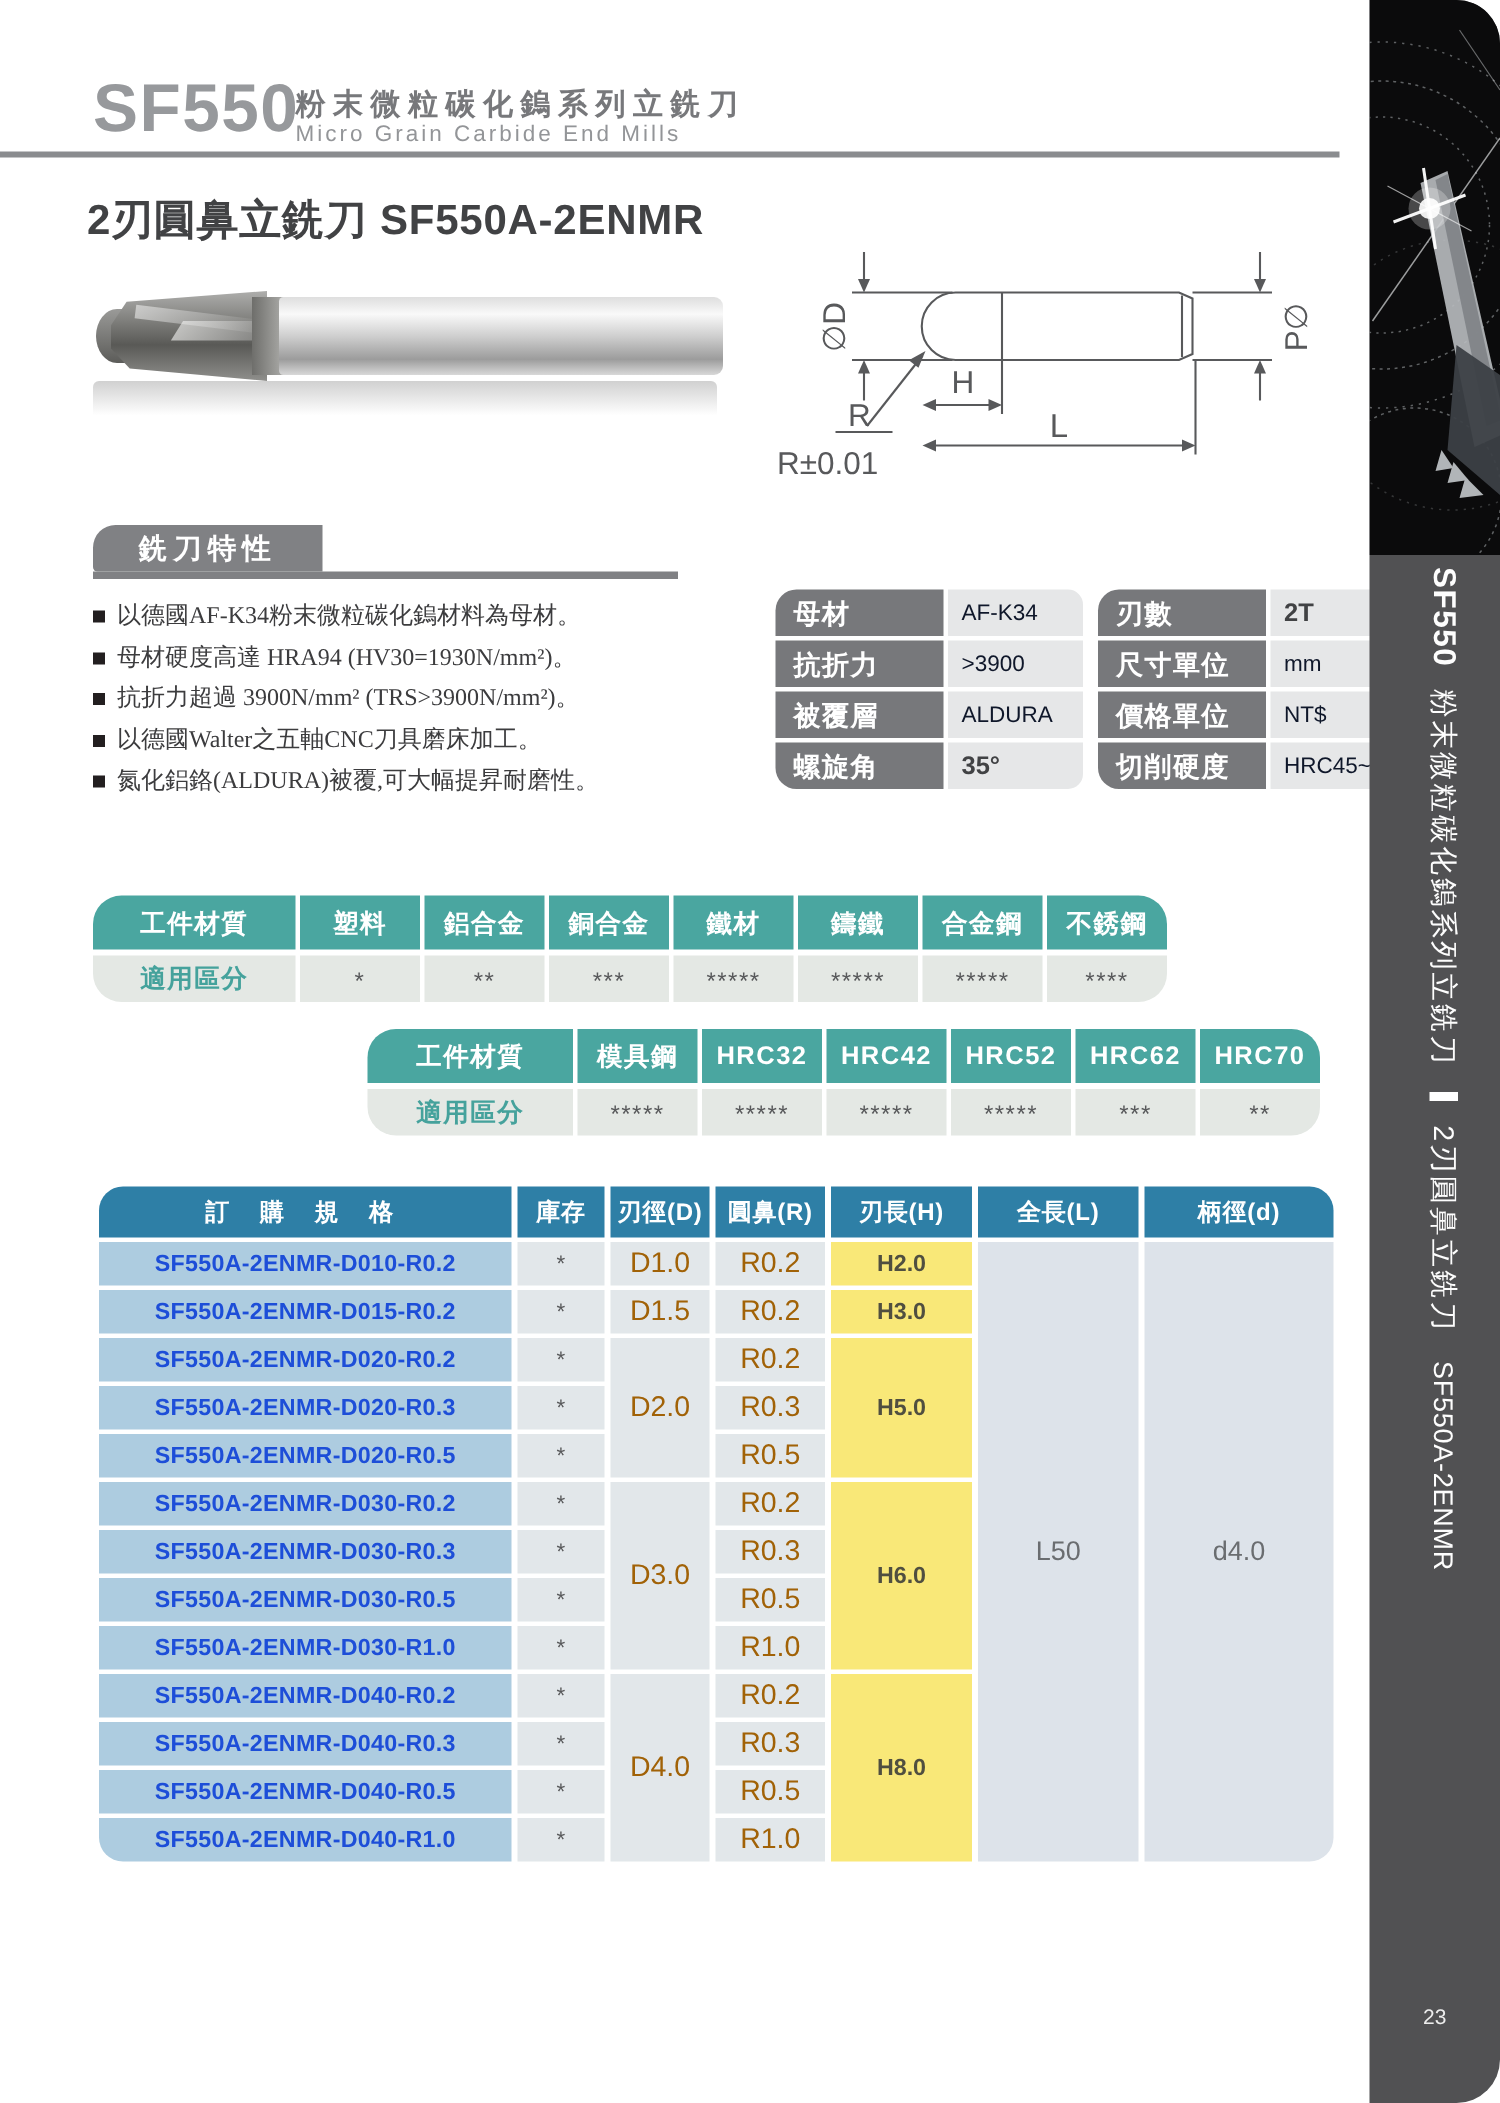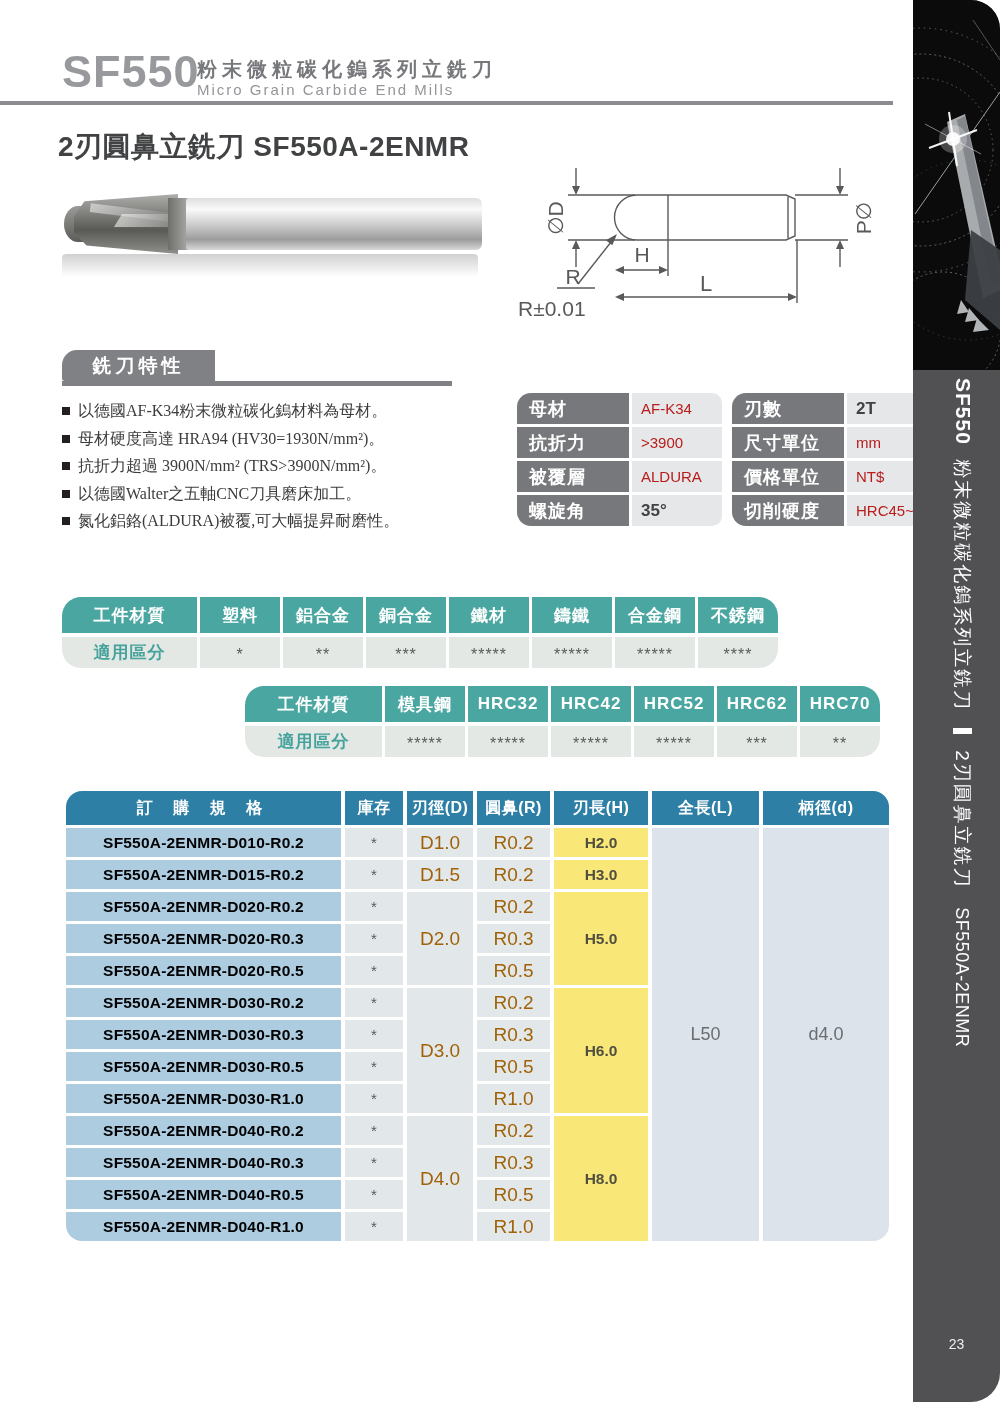--- a/index.html
+++ b/index.html
@@ -48,21 +48,21 @@
   .features li { display:flex; align-items:flex-start; line-height:27.5px; font-size:16px; color:#3C3C3E;
     font-family:"Liberation Serif", serif; }
   .bullet { flex:0 0 8px; width:8px; height:8px; background:#231F20; margin:10px 8px 0 0; }
 
   
   .spec { display:grid; grid-template-columns:112px 90px; gap:3px;padding-left:32px; }
   .spec-left { left:485px; top:393px; }
   .spec-right { left:700px; top:393px; grid-template-columns:112px 84px; }
   .sp-l { background:#77787B; color:#fff; font-weight:bold; font-size:18px; height:31px;
     display:flex; align-items:center; padding-left:12px; letter-spacing:1px; }
-  .sp-v { background:#E6E7E8; color:#b91c1c; font-size:15px; display:flex; align-items:center; padding-left:9px; }
+  .sp-v { background:#E6E7E8; color:#0f172a; font-size:15px; display:flex; align-items:center; padding-left:9px; }
   .sp-v.bold { font-weight:bold; font-size:17px; color:#414244; }
   .s-tl { border-top-left-radius:14px; } .s-bl { border-bottom-left-radius:14px; }
   .s-tr { border-top-right-radius:10px; } .s-br { border-bottom-right-radius:10px; }
 
   
   .mat { display:grid; gap:4px 3px; }
   .mat1 { left:62px; top:597px; grid-template-columns:135px repeat(7,80px); }
   .mat2 { left:245px; top:686px; grid-template-columns:137px repeat(6,80px); }
   .m-h { background:#4AA6A0; color:#fff; font-size:17px; font-weight:bold; height:36px;
     display:flex; align-items:center; justify-content:center; letter-spacing:1px; }
@@ -70,21 +70,21 @@
   .m-lab { color:#45A29C; font-size:17px; font-weight:bold; letter-spacing:1px; }
   .m-star { color:#58595B; font-size:16px; letter-spacing:1px; padding-top:5px; }
   .m-tl { border-top-left-radius:19px; } .m-bl { border-bottom-left-radius:19px; }
   .m-tr { border-top-right-radius:19px; } .m-br { border-bottom-right-radius:19px; }
 
   
   .order { left:62px; top:788px; border-collapse:separate; border-spacing:4px 3px; table-layout:fixed; }
   .order th { background:#2E7FA6; color:#fff; font-size:16px; font-weight:bold; height:34px; letter-spacing:0.5px; }
   .order th.th-part { letter-spacing:8px; }
   .order td { text-align:center; height:29px; }
-  .c-part { background:#ADCCE0; color:#000000; font-weight:bold; font-size:15.5px; letter-spacing:0.2px; }
+  .c-part { background:#ADCCE0; color:#1d4ed8; font-weight:bold; font-size:15.5px; letter-spacing:0.2px; }
   .c-stock { background:#E2E7EA; color:#58595B; font-size:15px; }
   .c-mid { background:#E2E7EA; color:#a16207; font-size:19px; }
   .c-h { background:#F9E878; color:#504F40; font-weight:bold; font-size:15.5px; }
   .c-big { background:#DDE3EA; color:#6A6D70; font-size:18px; }
   .rtl { border-top-left-radius:16px; } .rtr { border-top-right-radius:16px; }
   .rbl { border-bottom-left-radius:16px; } .rbr { border-bottom-right-radius:16px; }
 
   
   .sidebar { left:913px; top:0; width:87px; height:1402px; background:#515153; }
   .side-graphic { position:absolute; top:0; left:0; }

